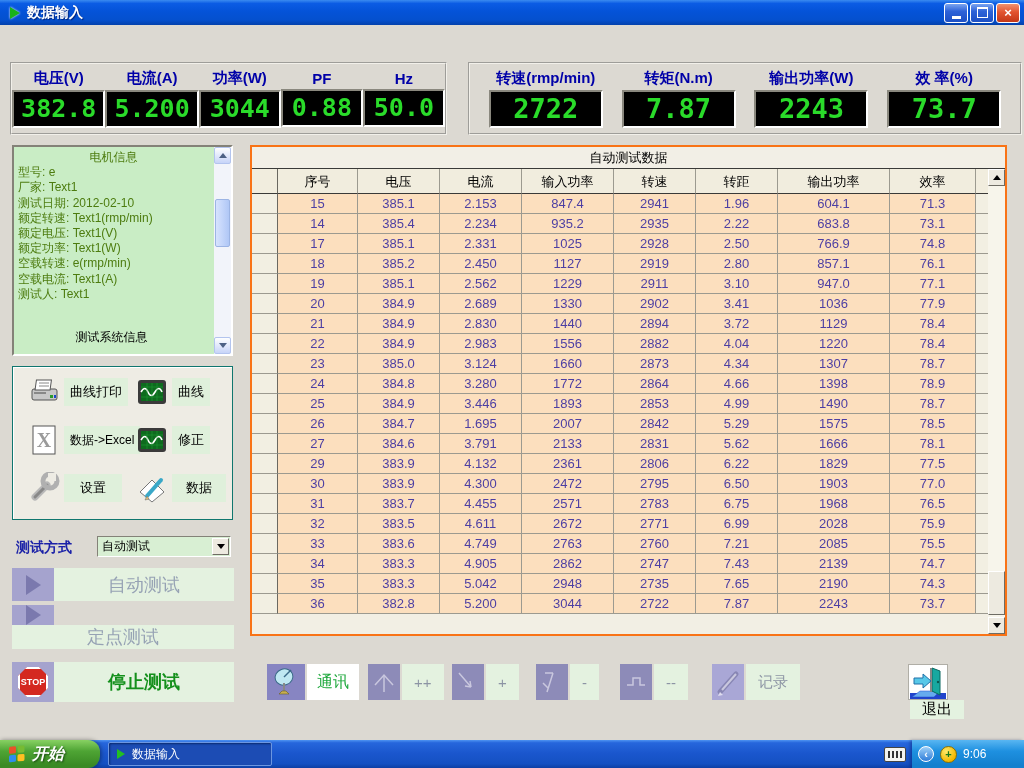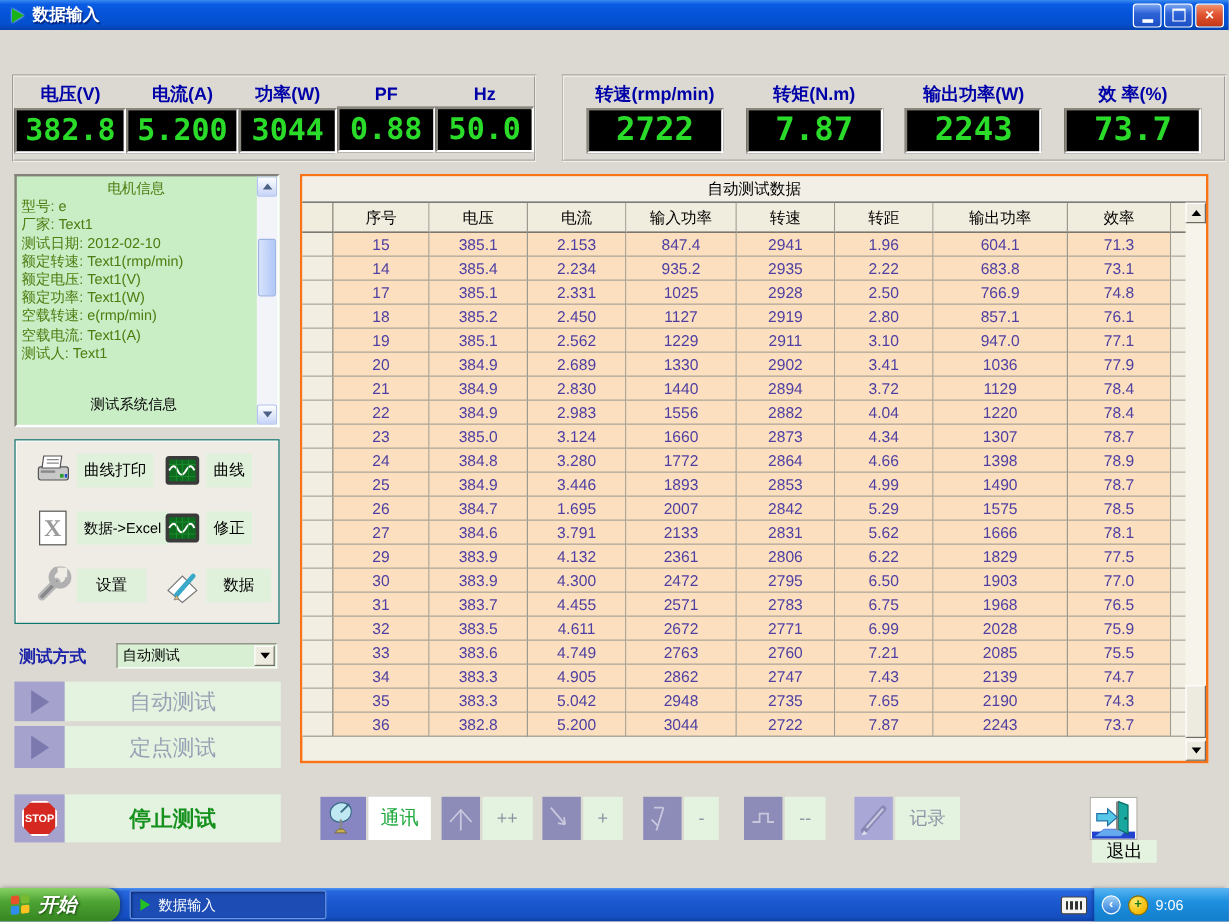--- a/index.html
+++ b/index.html
@@ -96,21 +96,21 @@
   .combo-value{flex:1;font-size:12px;color:#000;padding-left:4px;}
   .combo-btn{width:17px;height:17px;background:#EDEAE0;box-sizing:border-box;margin-right:1px;
     border-top:1px solid #FFF;border-left:1px solid #FFF;border-bottom:1px solid #6E6C64;border-right:1px solid #6E6C64;
     display:flex;align-items:center;justify-content:center;}
 
   
   .big-btn{position:absolute;left:12px;width:222px;display:flex;}
   .bb-icon{width:42px;background:#A5A3CE;display:flex;align-items:center;justify-content:center;}
   .bb-label{flex:1;background:#E4F2E0;display:flex;align-items:center;justify-content:center;
     font-size:18px;color:#96A2B4;}
-  #btn-auto{top:568px;height:33px;} #btn-fixed{top:605px;height:35px;}
+  #btn-auto{top:568px;height:33px;} #btn-fixed{top:605px;height:15px;flex-direction:column;}
   #btn-stop{top:662px;height:40px;}
   #btn-stop .bb-label{color:#14901C;font-weight:bold;}
   .play-glyph{width:0;height:0;border-left:15px solid #7B79AE;border-top:10px solid transparent;border-bottom:10px solid transparent;}
   .stop-oct{width:30px;height:30px;background:#D42820;clip-path:polygon(30% 0,70% 0,100% 30%,100% 70%,70% 100%,30% 100%,0 70%,0 30%);
     display:flex;align-items:center;justify-content:center;box-shadow:0 0 0 2px #fff inset;}
   .stop-oct span{color:#fff;font-size:9px;font-weight:bold;letter-spacing:0;}
 
   
   .sm-btn{position:absolute;display:flex;height:36px;top:664px;}
   .sm-icon{width:32px;background:#8D8BB8;display:flex;align-items:center;justify-content:center;}

